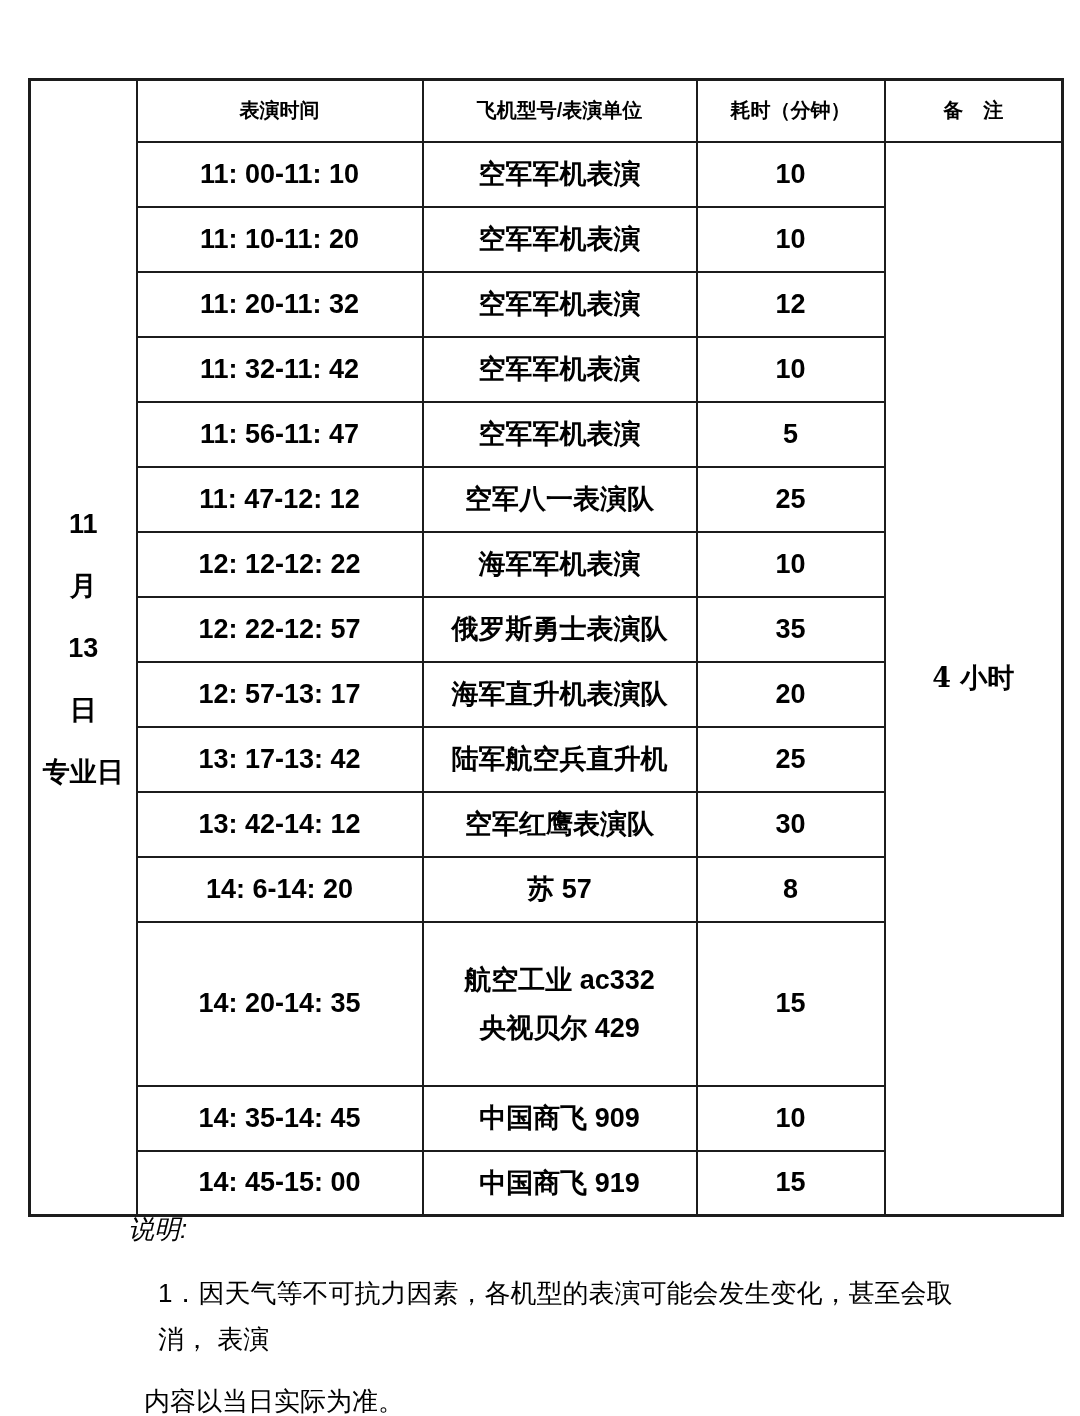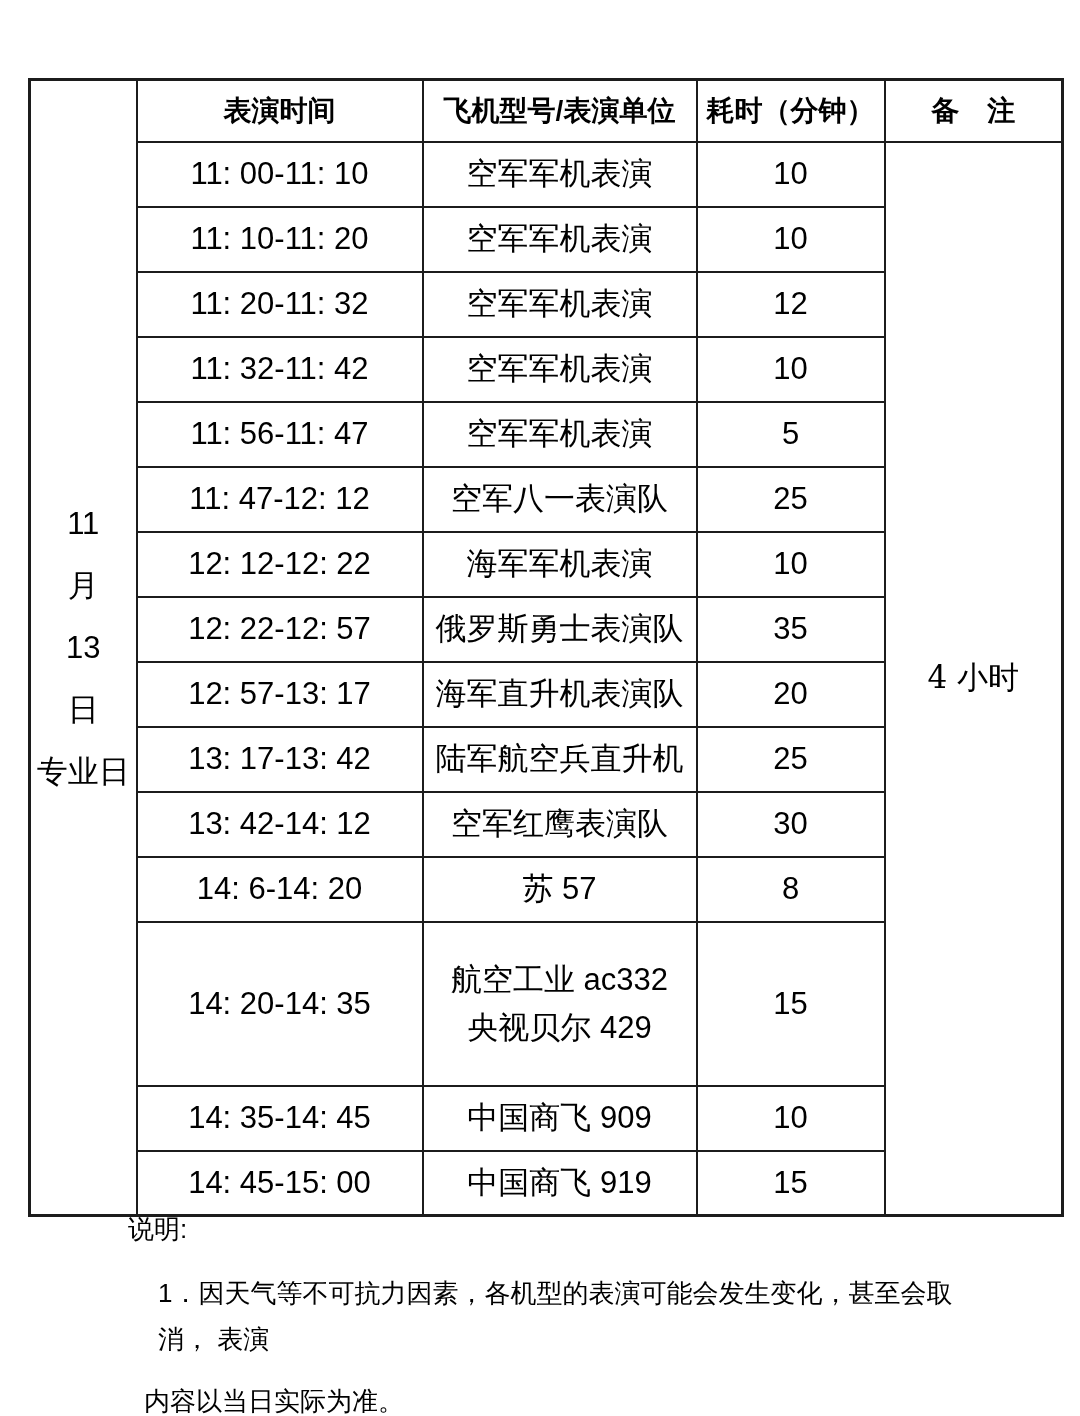--- a/index.html
+++ b/index.html
@@ -21,28 +21,28 @@
     top: 78px;
     width: 1033px;
     border-collapse: collapse;
     table-layout: fixed;
     border: 3px solid #1c1c1c;
   }
   .schedule-table td, .schedule-table th {
     border: 2px solid #1c1c1c;
     text-align: center;
     vertical-align: middle;
-    font-size: 31px;
-    font-weight: normal;
+    font-size: 27px;
+    font-weight: bold;
     padding: 0;
     overflow: hidden;
   }
   .schedule-table th {
     font-weight: bold;
-    font-size: 28px;
+    font-size: 20px;
     height: 62px;
   }
   tr.r-normal { height: 65px; }
   tr.r-tall   { height: 164px; }
 
   .date-cell {
     vertical-align: top;
     padding-top: 330px;
     line-height: 62px;
     font-size: 27px;
@@ -57,21 +57,21 @@
 
   
   .notes {
     position: absolute;
     left: 128px;
     top: 1212px;
     width: 880px;
     font-size: 26px;
     color: #000000;
   }
-  .notes .n-title  { margin: 0 0 24px 0; line-height: 34px; }
+  .notes .n-title  { margin: 0 0 24px 0; line-height: 34px; font-style: italic; }
   .notes .n-item1a { margin: 8px; padding-left: 22px; line-height: 46px; }
   .notes .n-item1b { margin: 16px; line-height: 46px; }
   .notes .n-item2  { margin: 0; padding-left: 6px; line-height: 46px; }
 </style>
 </head>
 <body>
 
 <table class="schedule-table">
   <colgroup>
     <col style="width:107px">

